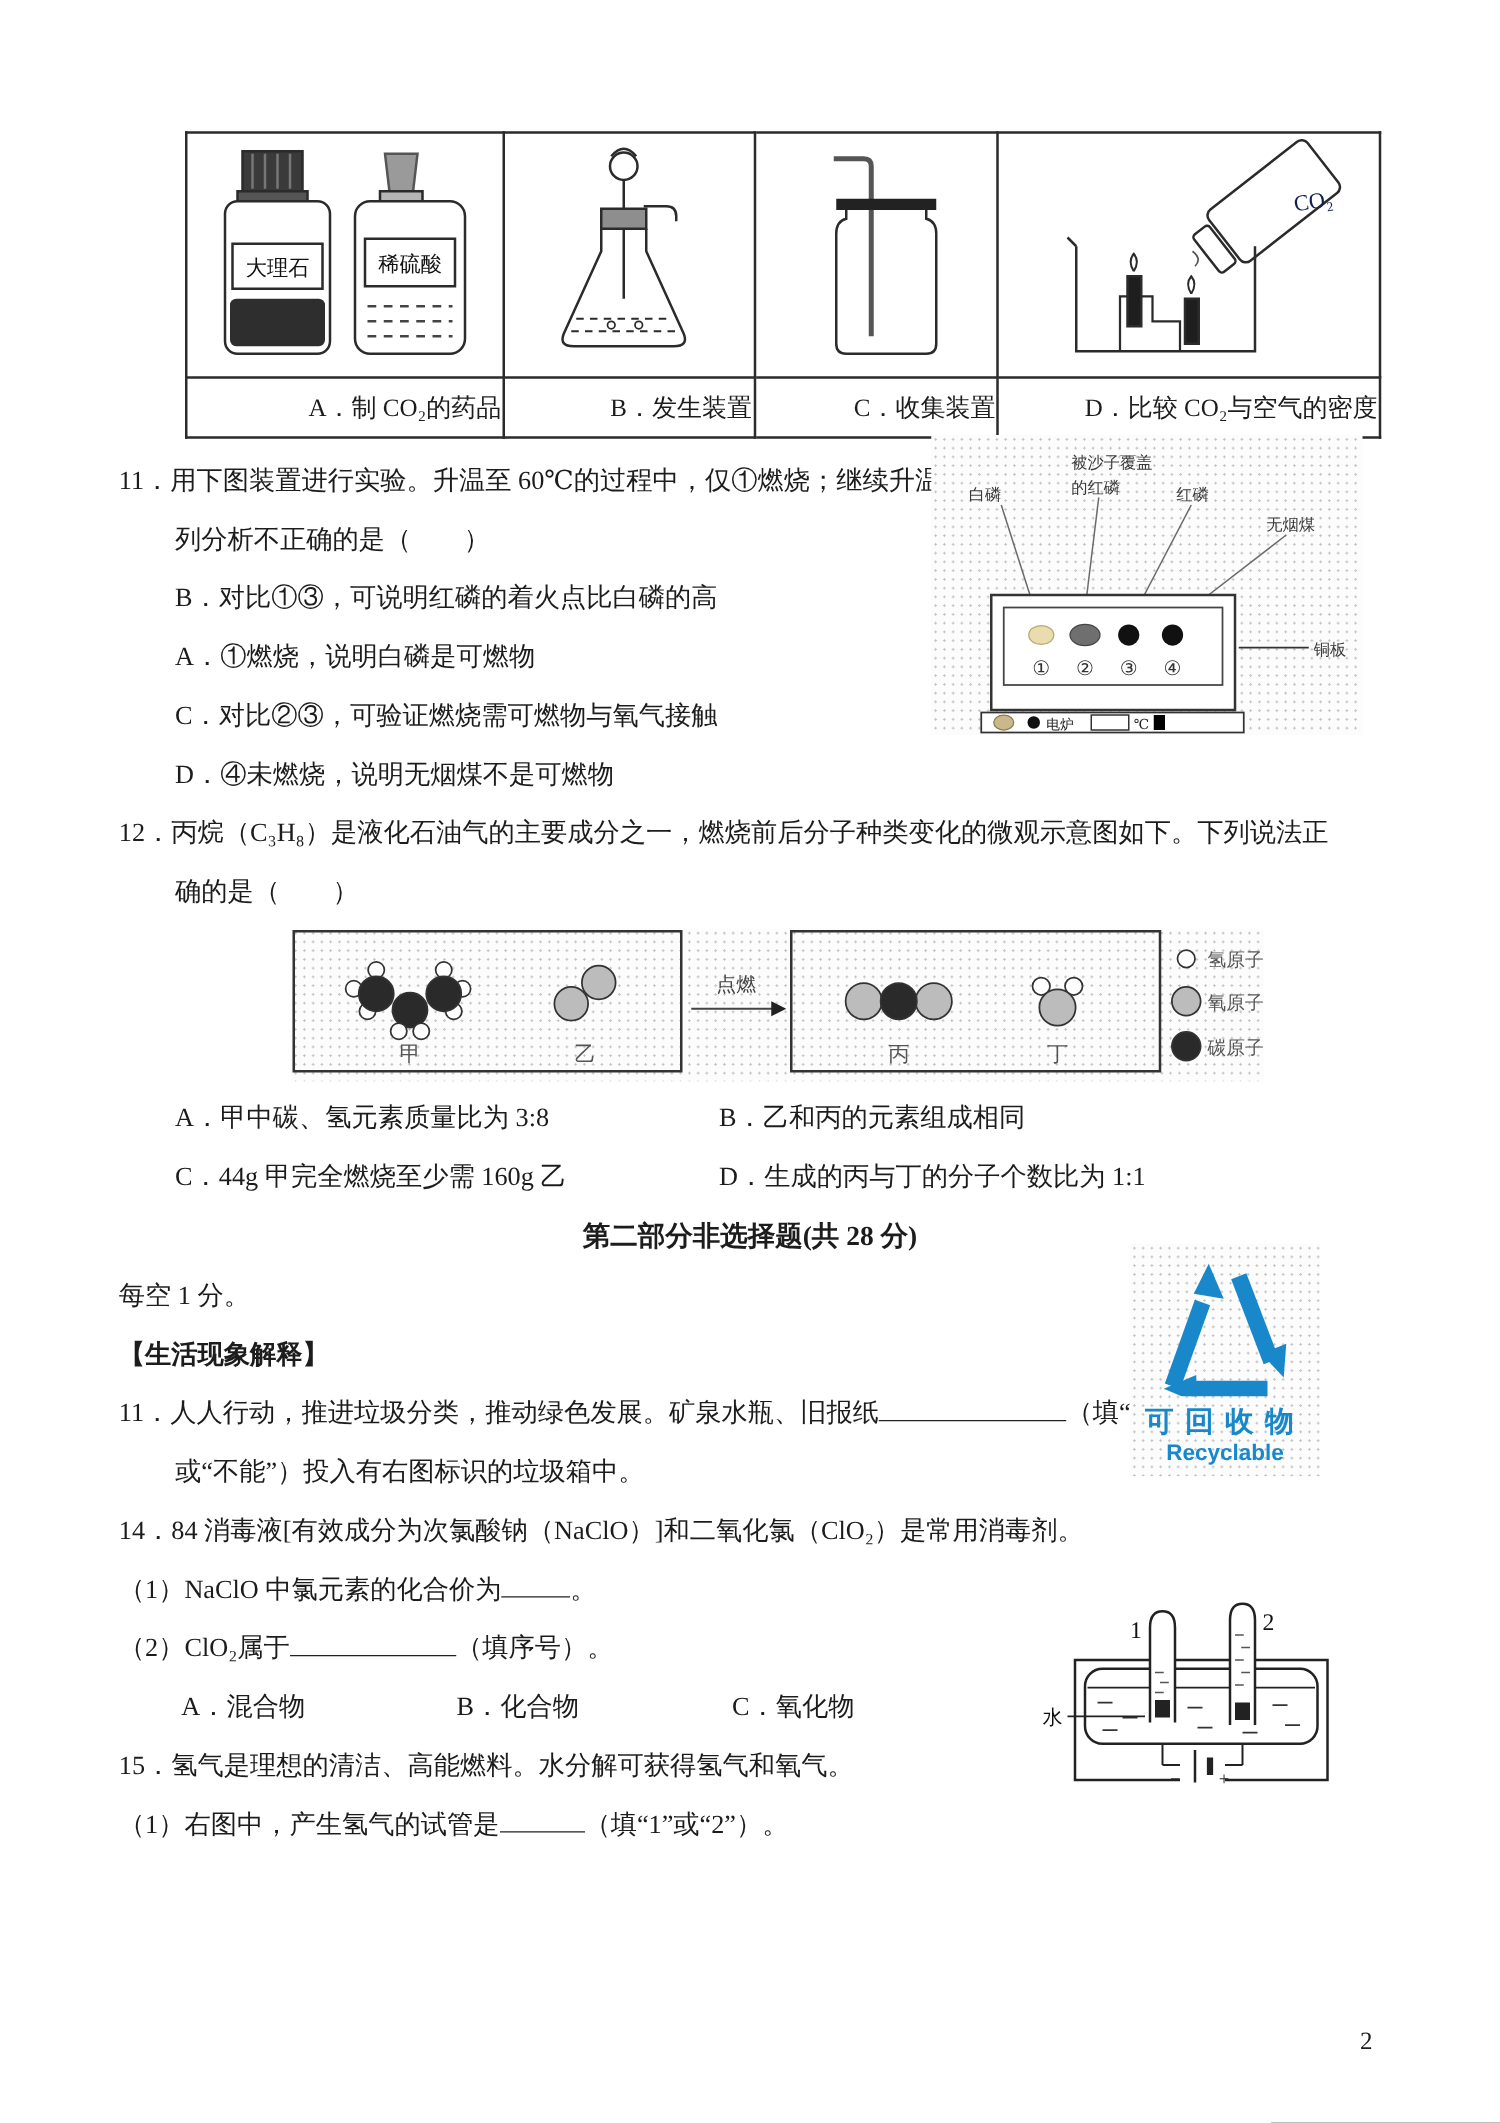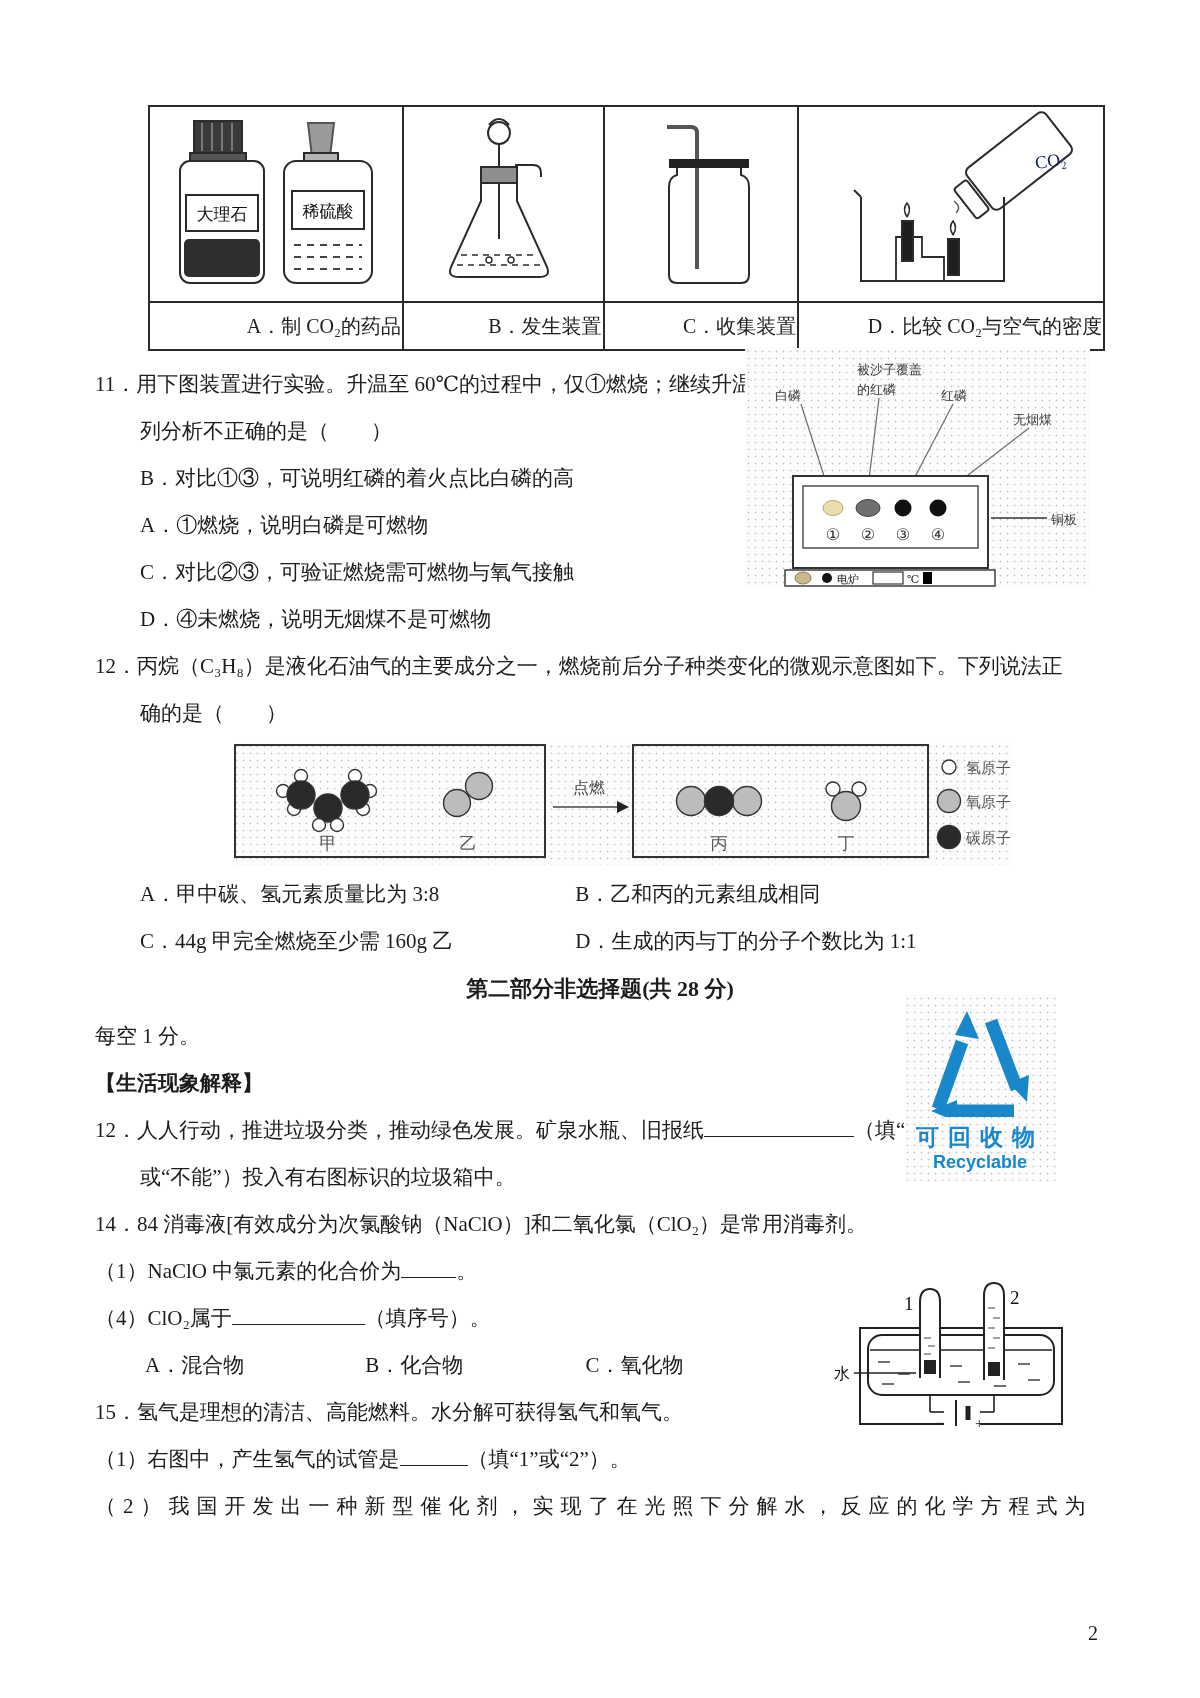--- a/index.html
+++ b/index.html
@@ -207,46 +207,45 @@
         <span class="c2">D．生成的丙与丁的分子个数比为 1:1</span>
       </div>
     </div>
 
     <div class="center-bold">第二部分非选择题(共 28 分)</div>
     <div class="line">每空 1 分。</div>
     <div class="line bold">【生活现象解释】</div>
 
     <div>
       <div class="line">
-        <span>12．人人行动，推进垃圾分类，推动绿色发展。矿泉水瓶、旧报纸</span><span class="blank" style="width:150px"></span><span>（填“能”</span>
+        <span>11．人人行动，推进垃圾分类，推动绿色发展。矿泉水瓶、旧报纸</span><span class="blank" style="width:150px"></span><span>（填“能”</span>
       </div>
       <div class="line indent">或“不能”）投入有右图标识的垃圾箱中。</div>
     </div>
 
     <div>
       <div class="line">14．84 消毒液[有效成分为次氯酸钠（NaClO）]和二氧化氯（ClO₂）是常用消毒剂。</div>
       <div class="line">
         <span>（1）NaClO 中氯元素的化合价为</span><span class="blank" style="width:55px"></span><span>。</span>
       </div>
       <div class="line">
-        <span>（4）ClO₂属于</span><span class="blank" style="width:133px"></span><span>（填序号）。</span>
+        <span>（2）ClO₂属于</span><span class="blank" style="width:133px"></span><span>（填序号）。</span>
       </div>
       <div class="line indent50 three-col">
         <span class="c1">A．混合物</span>
         <span class="c2">B．化合物</span>
         <span class="c3">C．氧化物</span>
       </div>
     </div>
 
     <div>
       <div class="line">15．氢气是理想的清洁、高能燃料。水分解可获得氢气和氧气。</div>
       <div class="line">
         <span>（1）右图中，产生氢气的试管是</span><span class="blank" style="width:68px"></span><span>（填“1”或“2”）。</span>
       </div>
-      <div class="line justify-wide">（2）我国开发出一种新型催化剂，实现了在光照下分解水，反应的化学方程式为</div>
     </div>
   </div>
 
   <div class="fig-q11 dotbg">
     <svg width="345" height="240" viewBox="0 0 345 240">
       <text x="112" y="26" font-size="13" fill="#3a3a3a">被沙子覆盖</text>
       <text x="112" y="46" font-size="13" fill="#3a3a3a">的红磷</text>
       <text x="30" y="52" font-size="13" fill="#3a3a3a">白磷</text>
       <text x="196" y="52" font-size="13" fill="#3a3a3a">红磷</text>
       <text x="268" y="76" font-size="13" fill="#3a3a3a">无烟煤</text>

